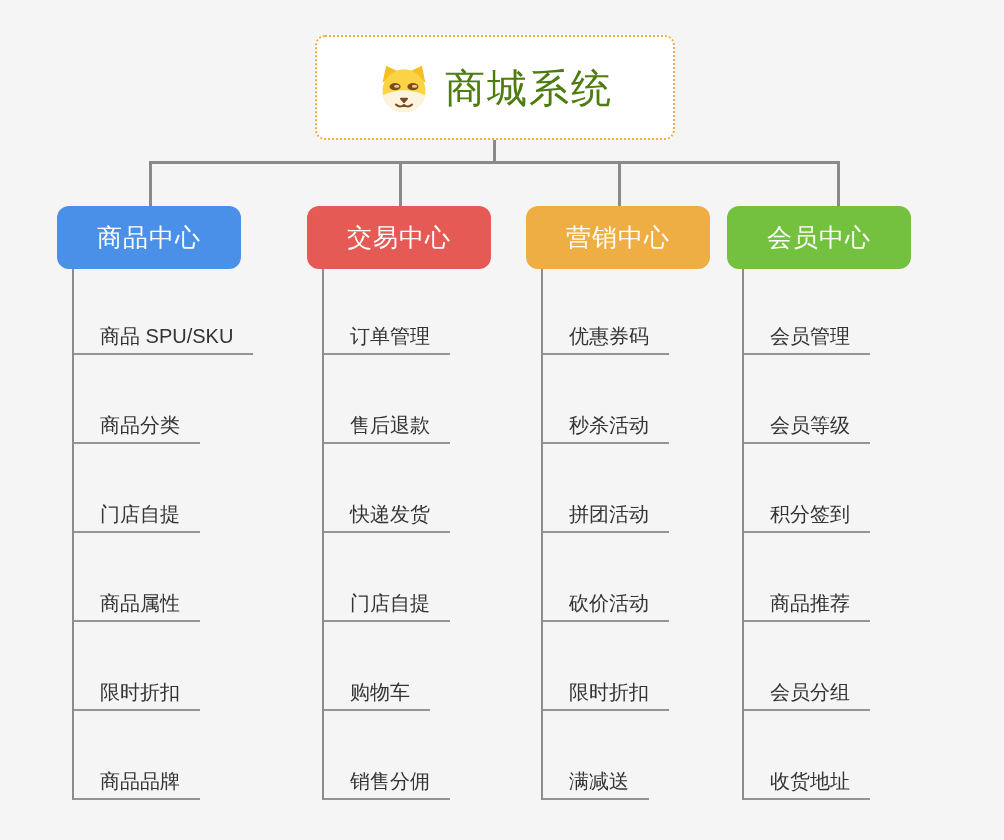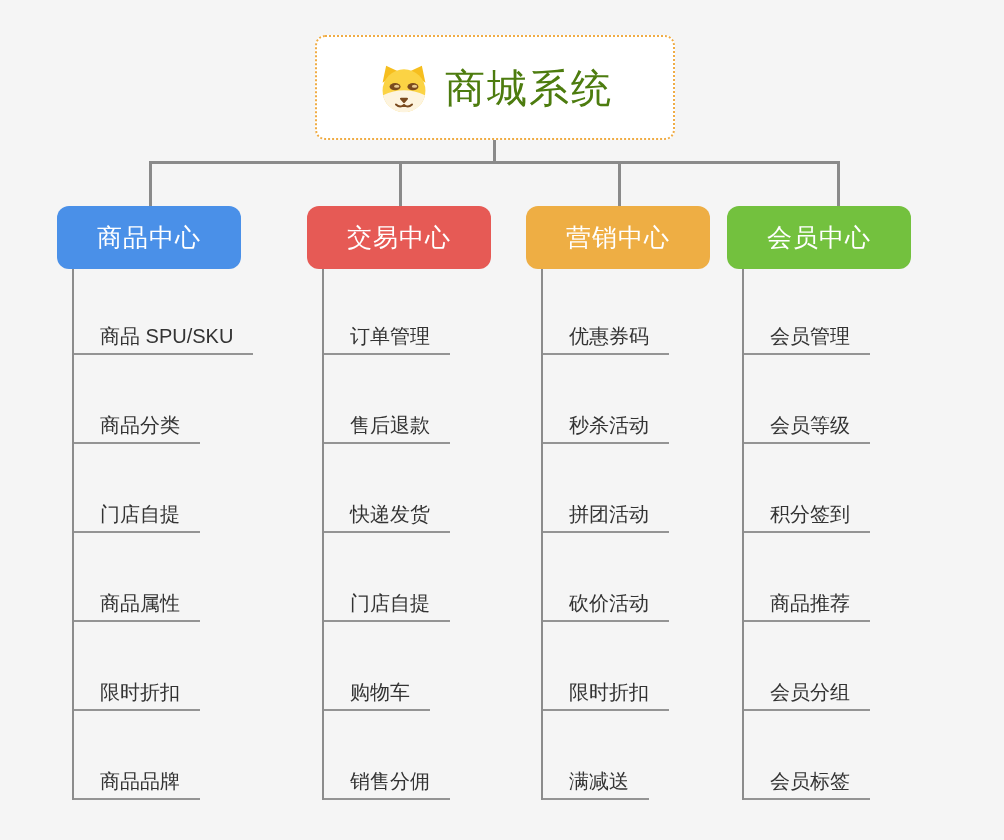--- a/index.html
+++ b/index.html
@@ -201,18 +201,18 @@
       <div class="child-row">
           <span class="leaf">积分签到</span>
         </div>
       <div class="child-row">
           <span class="leaf">商品推荐</span>
         </div>
       <div class="child-row">
           <span class="leaf">会员分组</span>
         </div>
       <div class="child-row">
-          <span class="leaf">会员标签</span>
+          <span class="leaf">收货地址</span>
         </div>
     </div>
   </div>
 
 </div>
 
 </body></html>

